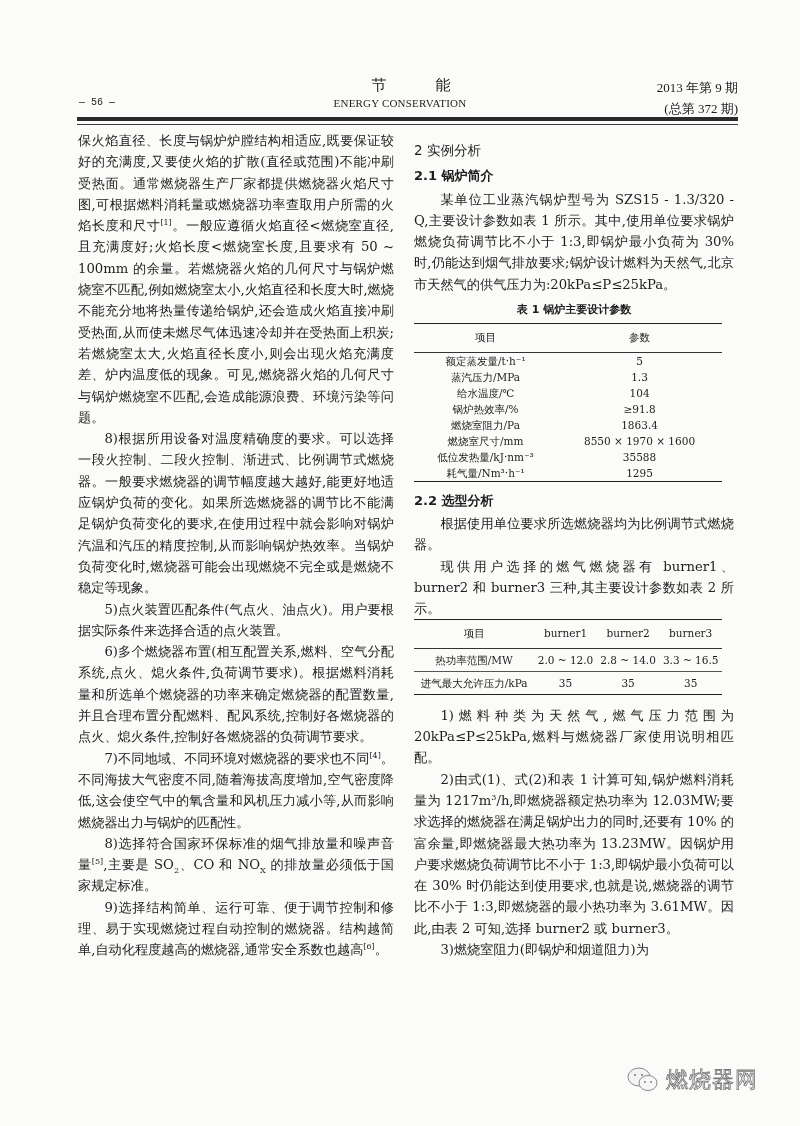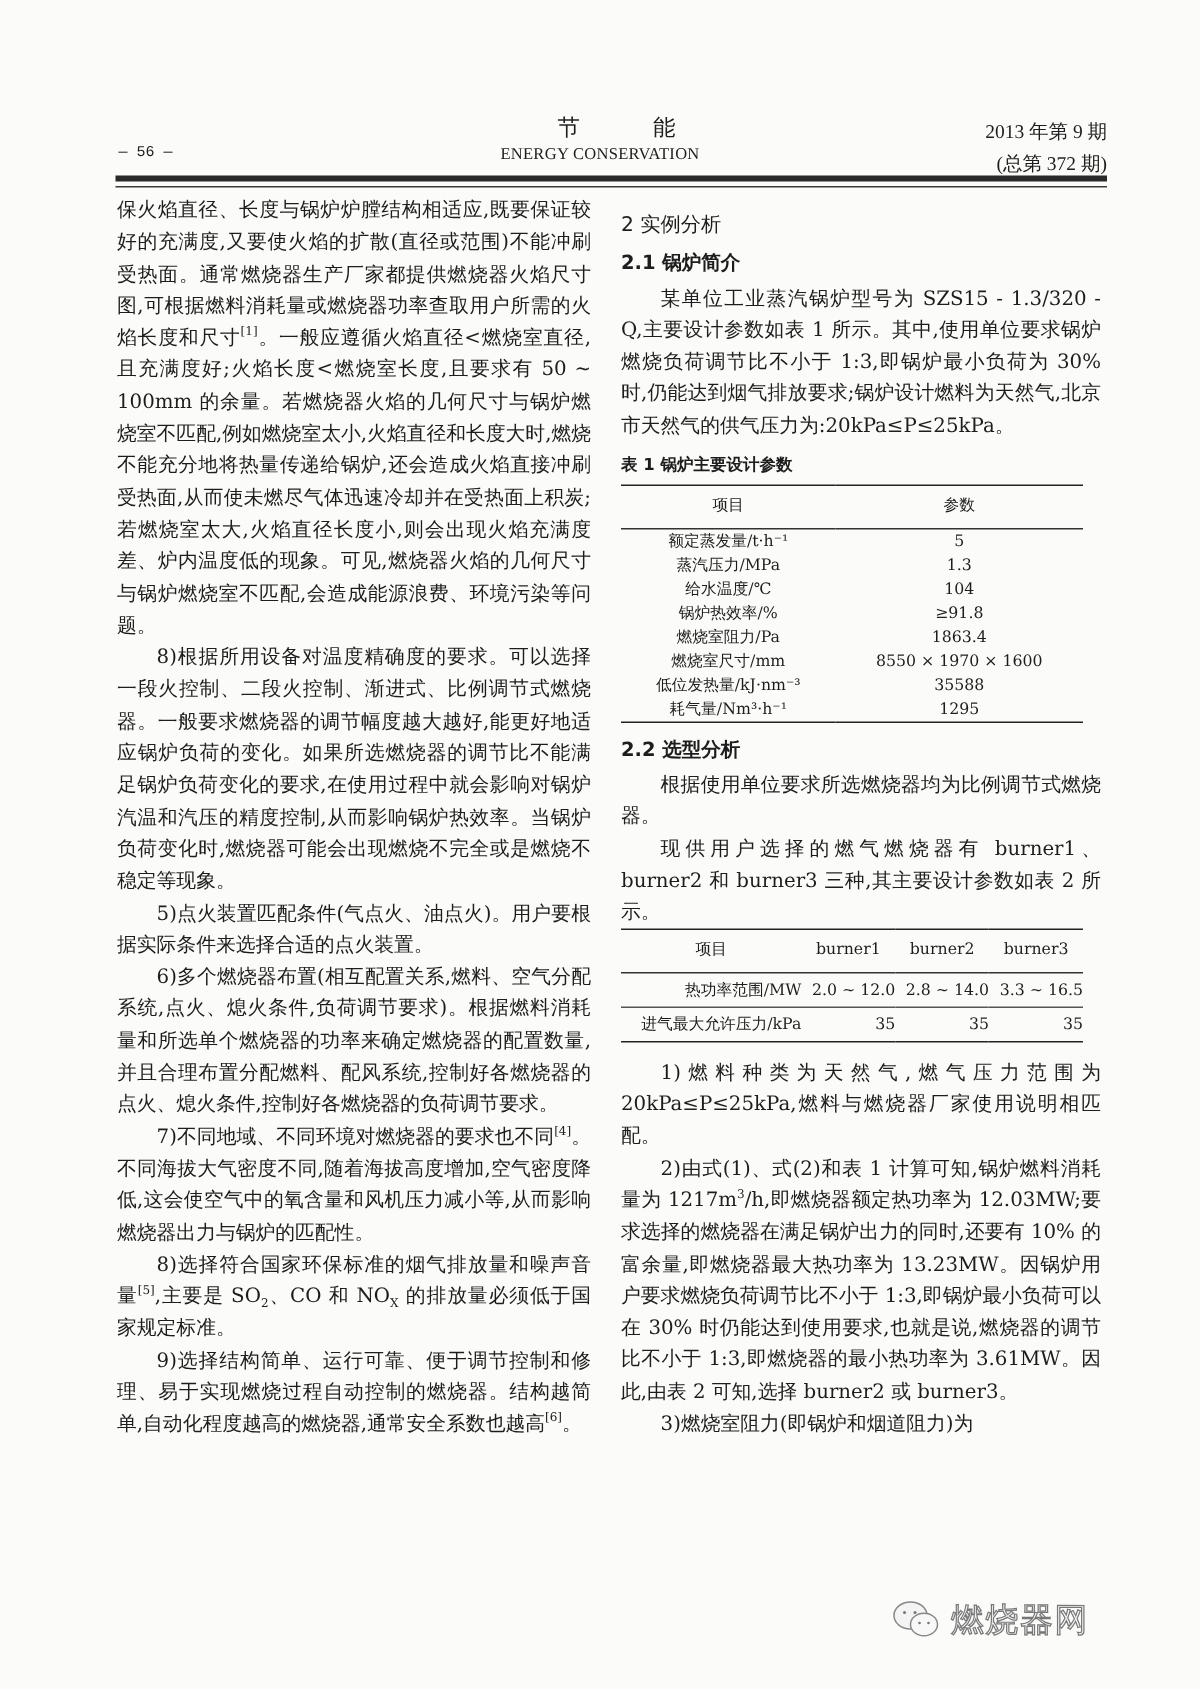--- a/index.html
+++ b/index.html
@@ -16,33 +16,33 @@
   .col { position:absolute; top:130px; font-size:13.2px; line-height:21.3px; }
   .col-left { left:78px; width:316px; }
   .col-right { left:414px; width:320px; }
   .p { margin:0; text-align:justify; }
   .ind { text-indent:2em; }
   sup { font-size:8px; vertical-align:super; line-height:0; }
   sub { font-size:8px; line-height:0; }
   .h2 { font-weight:normal; font-size:13.5px; margin:10px 0 4px 0; font-family:"DejaVu Sans",sans-serif; }
   .h3 { font-weight:bold; font-size:13px; margin:4px 0 2px 0; font-family:"DejaVu Sans",sans-serif; }
 
-  .tcap { font-weight:bold; font-size:11px; margin:4px 0 3px 0; font-family:"DejaVu Sans",sans-serif; }
+  .tcap { text-align:center; font-weight:bold; font-size:11px; margin:4px 0 3px 0; font-family:"DejaVu Sans",sans-serif; }
   table { border-collapse:collapse; width:100%; font-size:10.5px; }
   table.t1 { width:308px; }
   table.t2 { width:308px; }
   thead tr { border-top:1.5px solid #222; border-bottom:1px solid #333; }
   tbody tr:last-child { border-bottom:1.5px solid #222; }
   th { font-weight:normal; padding:3px 0; }
   td { text-align:center; padding:0; line-height:16px; }
-  .t2 td { line-height:22px;text-align:right; }
+  .t2 td { line-height:22px; }
   .t2 tbody tr:first-child td { border-bottom:1px solid #555; }
 
   .footer-left { position:absolute; left:44px; top:1136px; font-size:12px; color:#a16207; }
-  .watermark { position:absolute; left:594px; top:1065px; display:flex; align-items:center; gap:6px; color:#fff; }
+  .watermark { position:absolute; left:626px; top:1065px; display:flex; align-items:center; gap:6px; color:#fff; }
   .wm-text { font-size:22px; color:#f3f3f3; -webkit-text-stroke:0.8px #777; font-family:"DejaVu Sans",sans-serif; letter-spacing:1px; }
 </style>
 </head>
 <body>
 
 <div class="hdr-center hdr-title">节  能</div>
 <div class="hdr-center hdr-sub">ENERGY CONSERVATION</div>
 <div class="hdr-page">— 56 —</div>
 <div class="hdr-right">
   <div>2013 年第 9 期</div>

